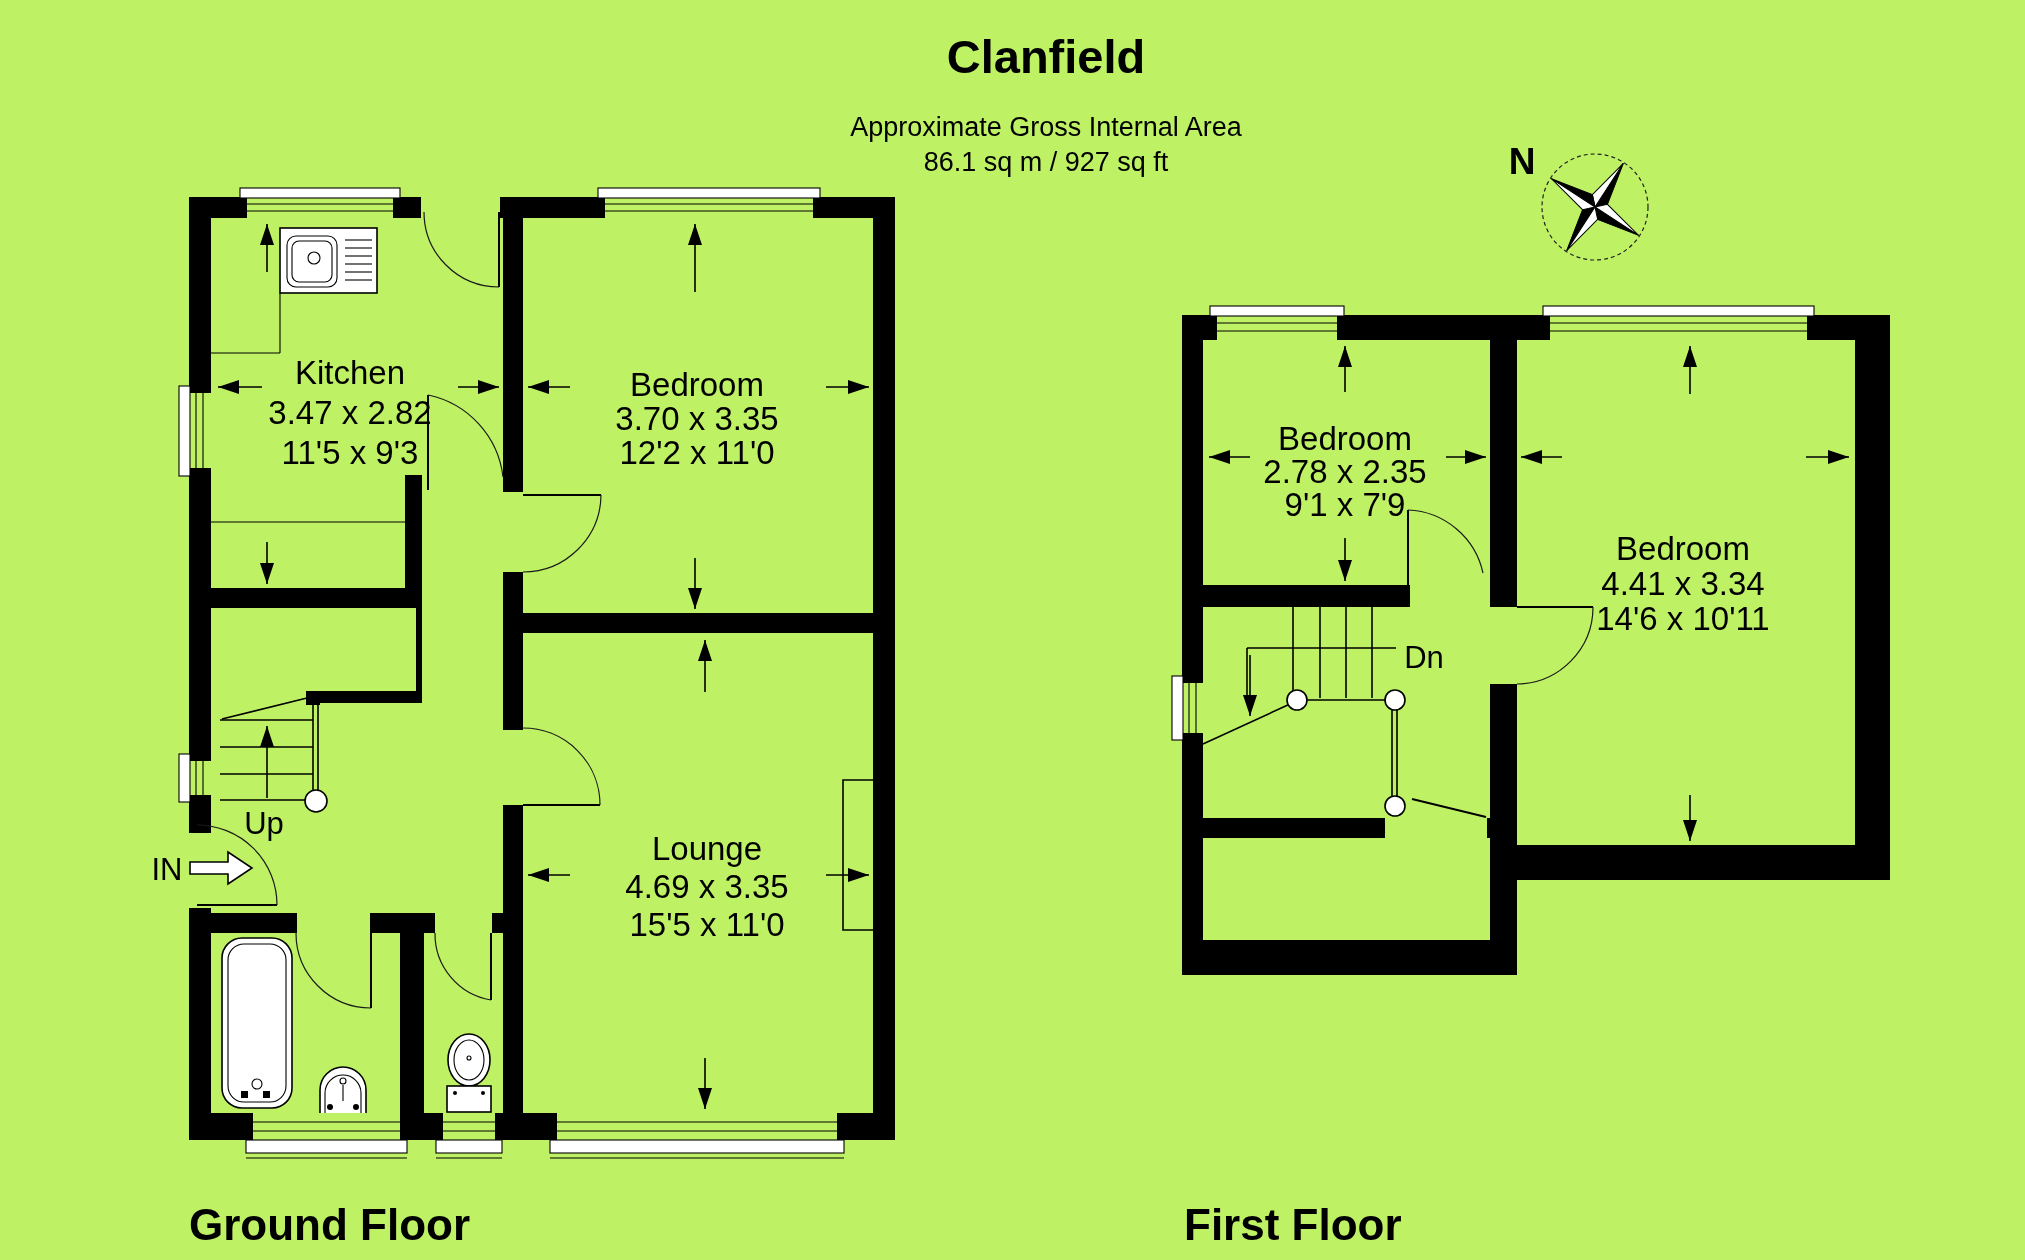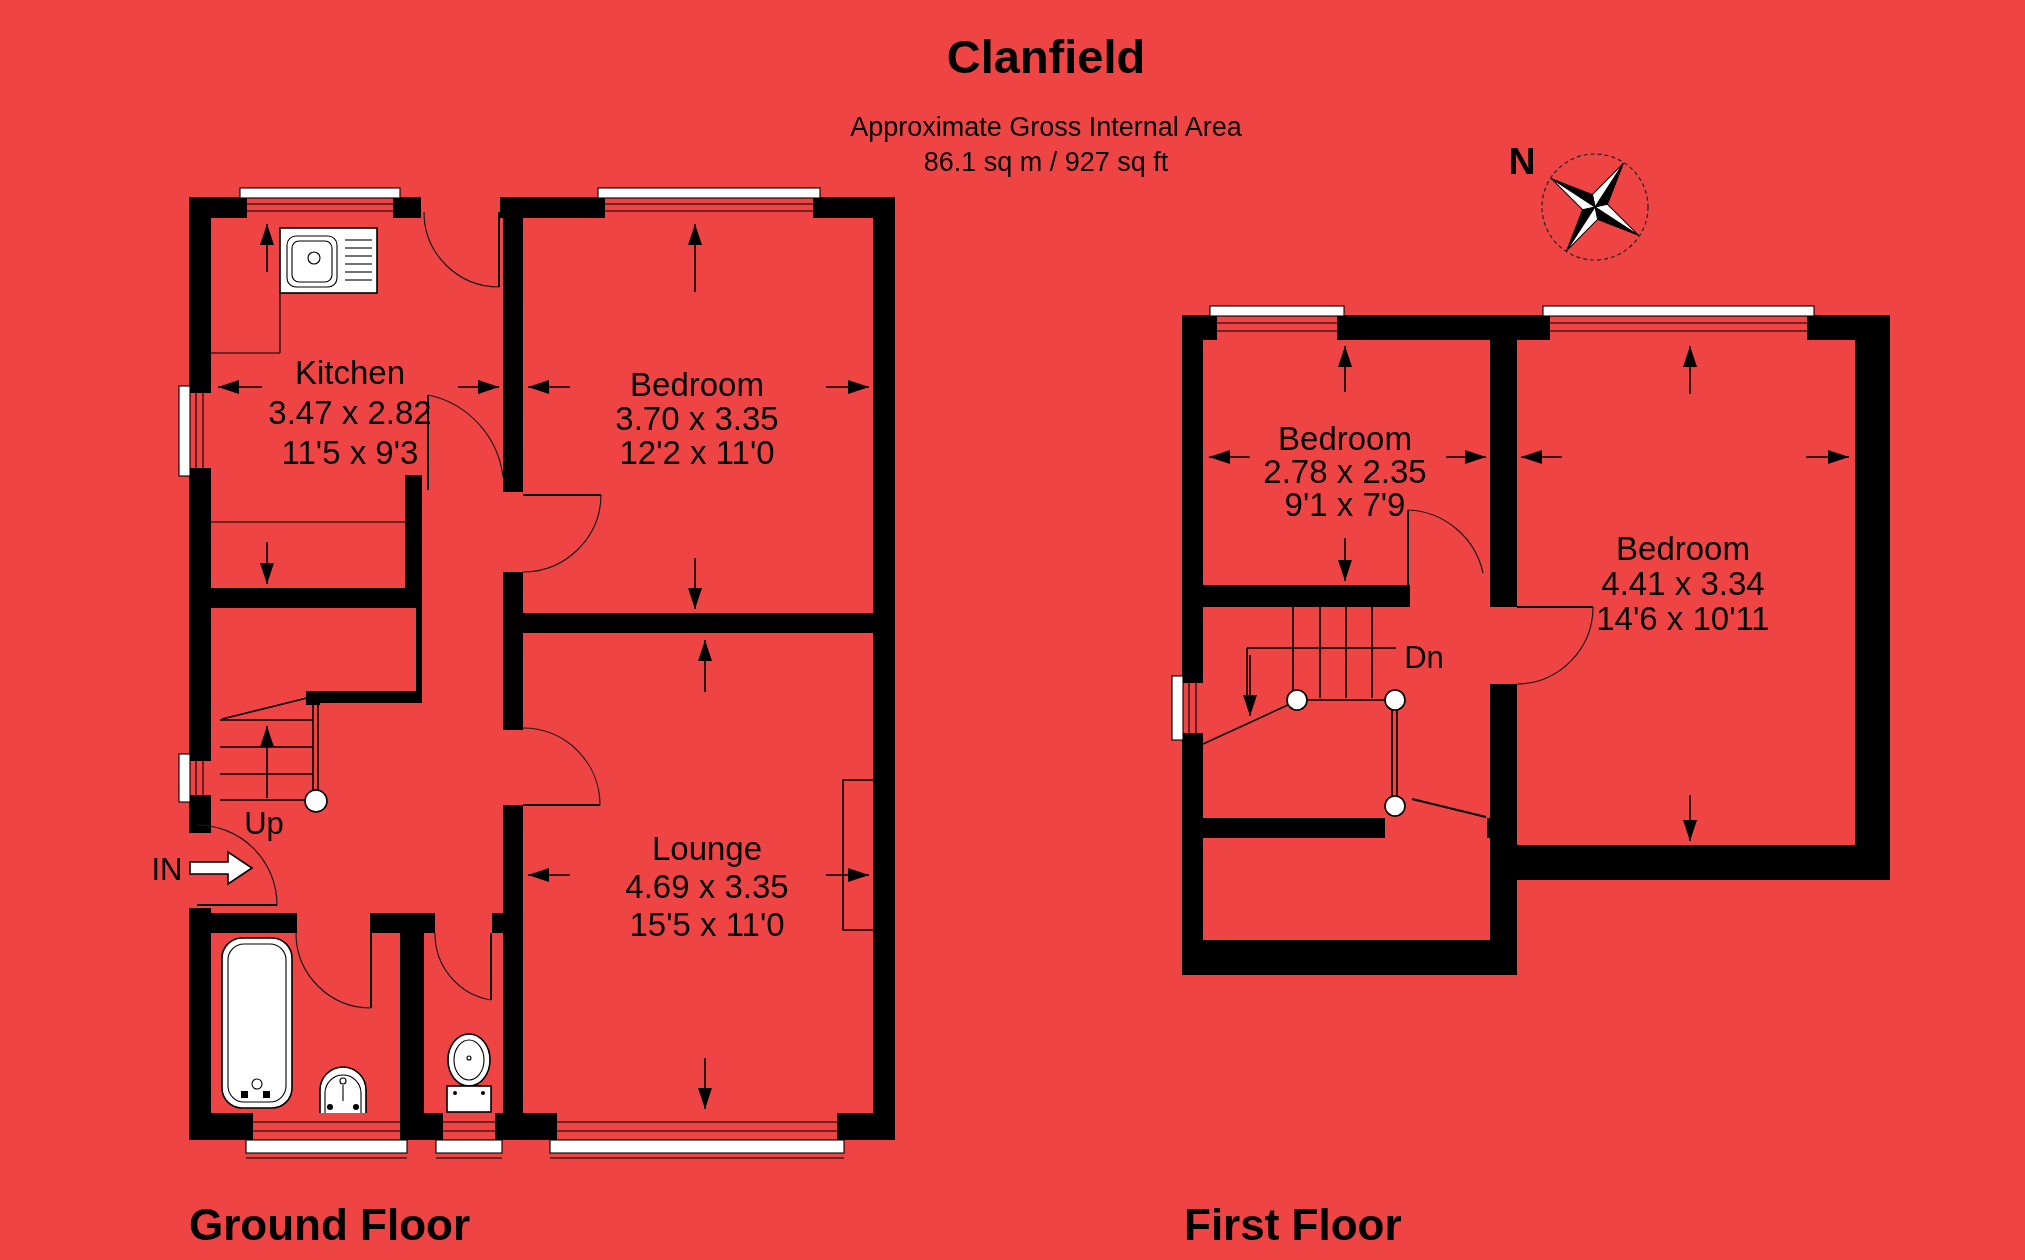--- a/index.html
+++ b/index.html
@@ -1,17 +1,17 @@
 <!DOCTYPE html>
 <html><head>
 <meta charset="utf-8">
 <style>
   html,body{margin:0;padding:0;background:#ffffff;}
   body{font-family:"Liberation Sans",sans-serif;}
-  #stage{width:2025px;height:1260px;position:relative;background:#ef4444;}
+  #stage{width:2025px;height:1260px;position:relative;background:#bef264;}
   svg{display:block;}
   .w{fill:#000;}                          
   .thin{stroke:#000;stroke-width:1.6;fill:none;}
   .hair{stroke:#000;stroke-width:1.1;fill:none;}
   .arc{stroke:#1a1a1a;stroke-width:1.2;fill:none;}
   .leaf{stroke:#000;stroke-width:2;fill:none;}
   .dim{stroke:#000;stroke-width:1.6;fill:none;}
   .fix{stroke:#000;stroke-width:1.6;fill:#fff;}
   .fixh{stroke:#000;stroke-width:1.1;fill:none;}
   .sill{stroke:#000;stroke-width:1.1;fill:#fff;}

